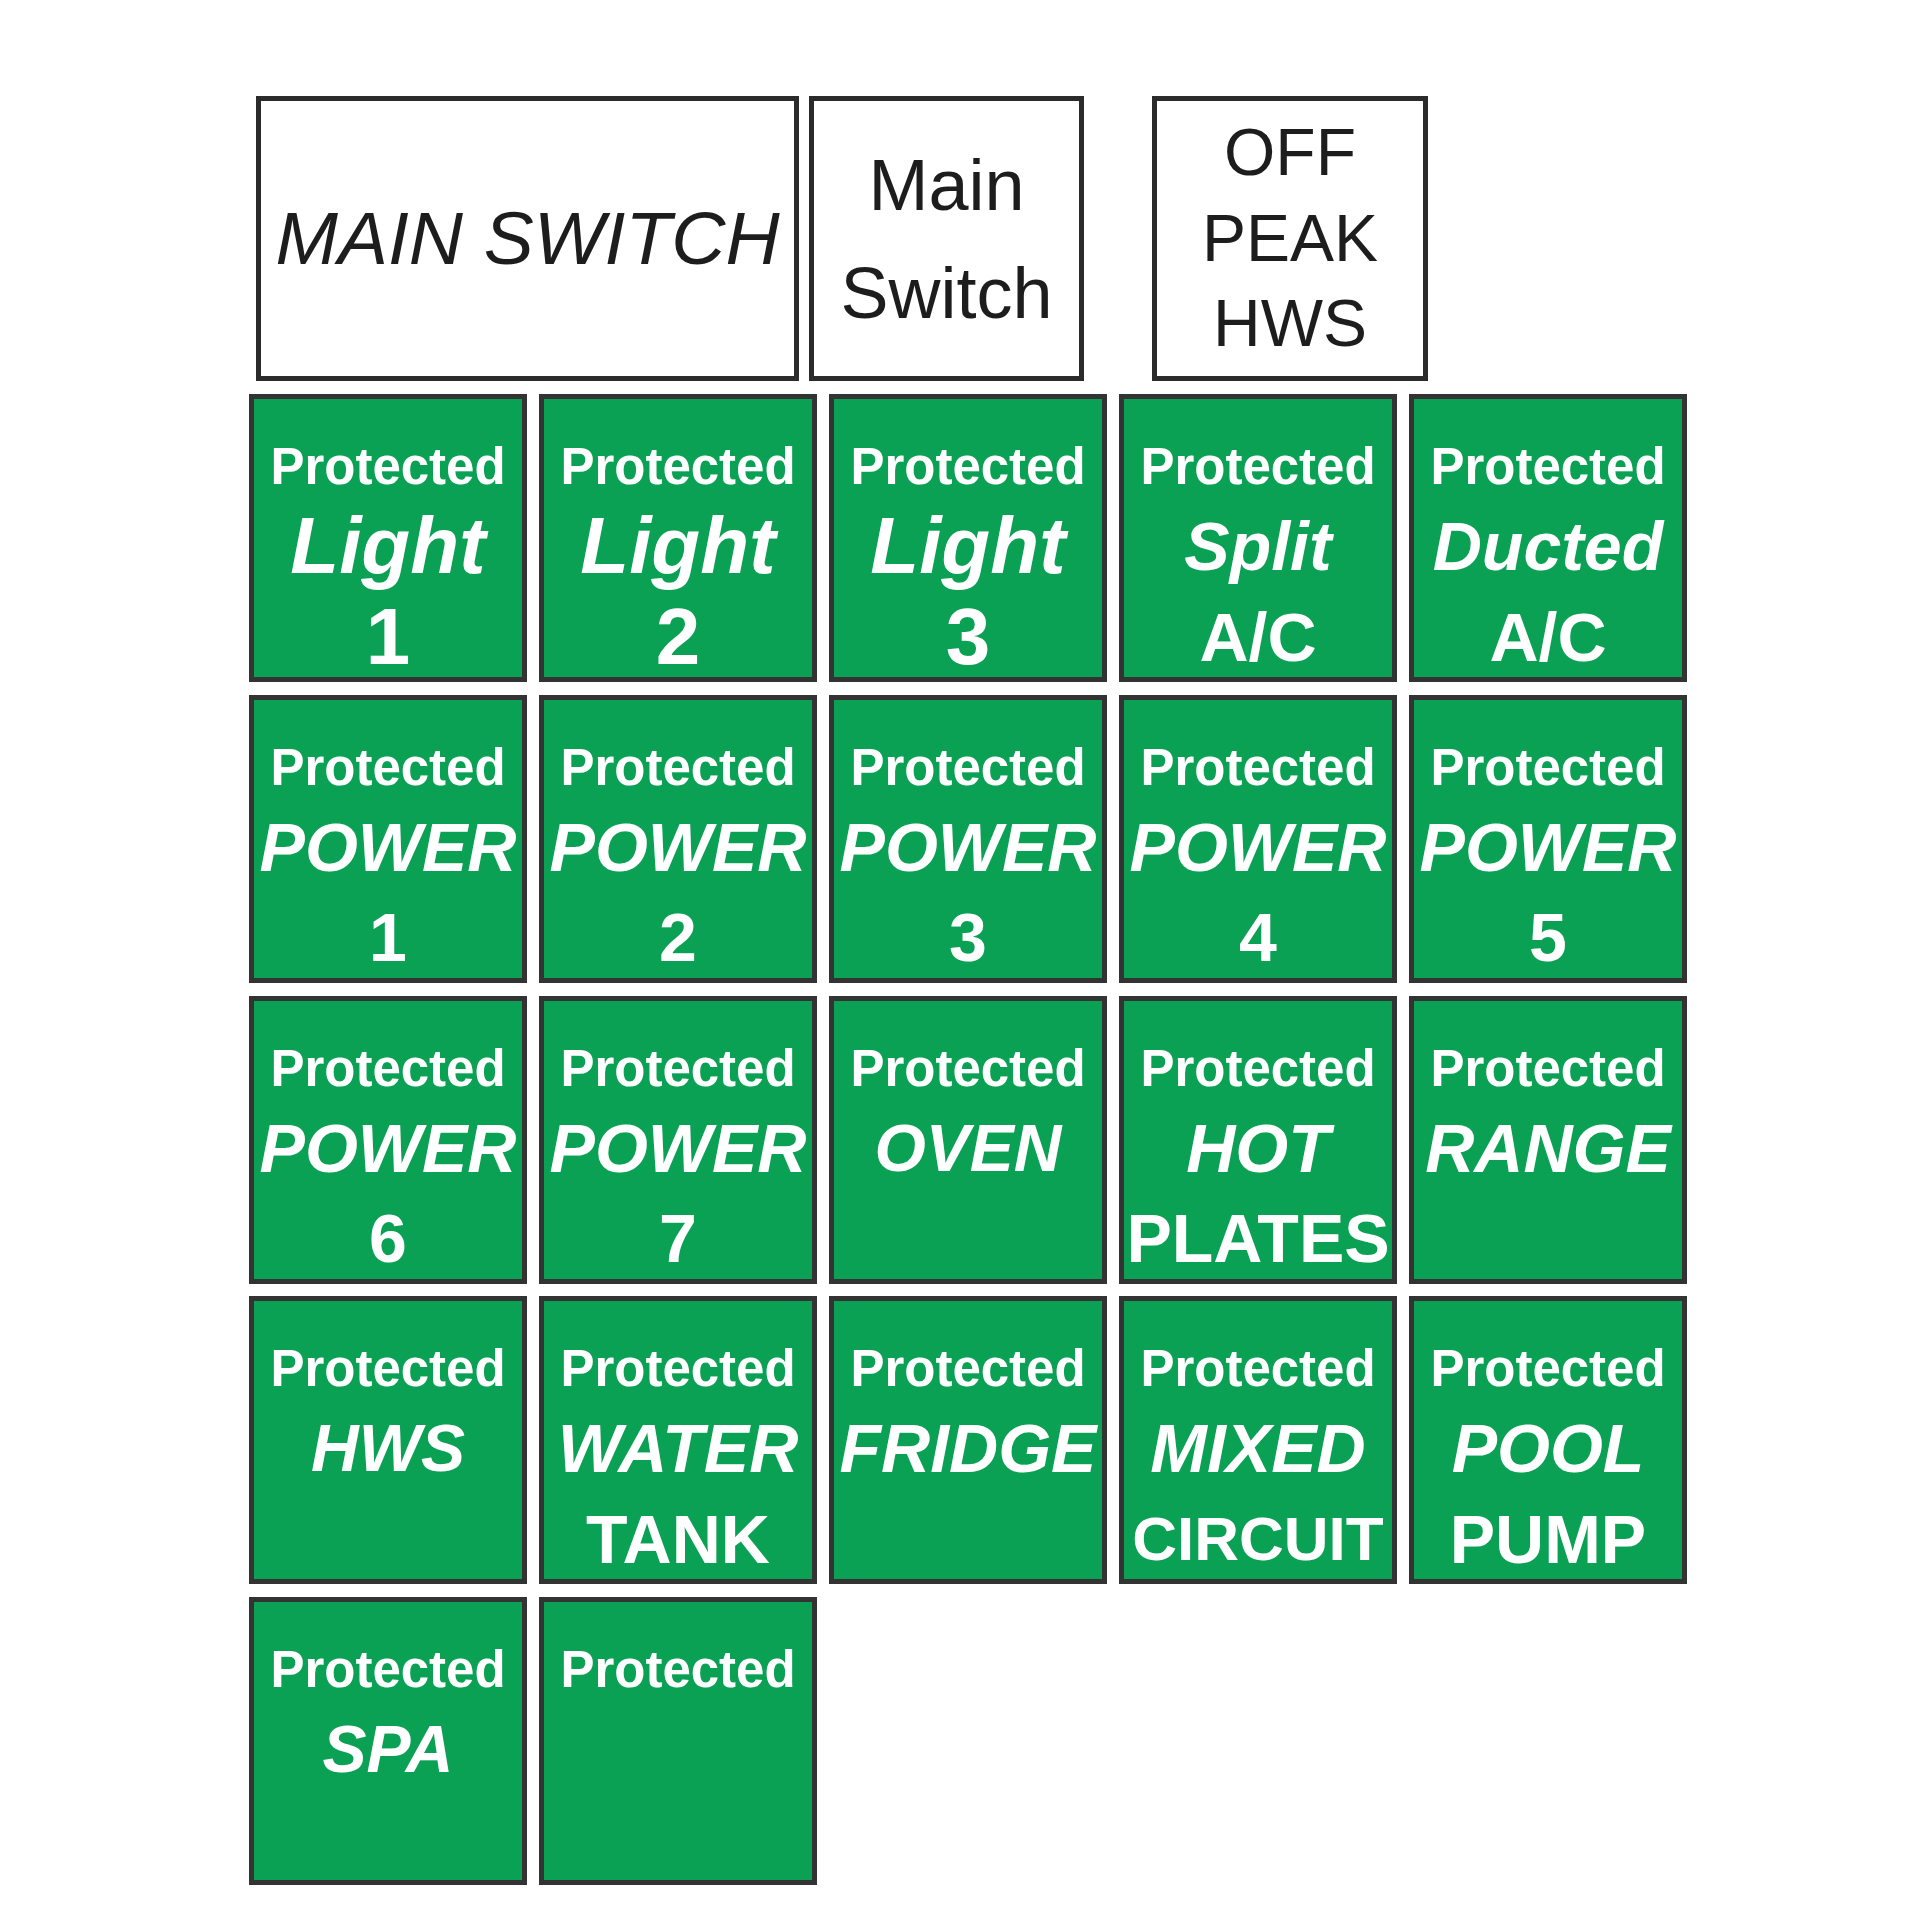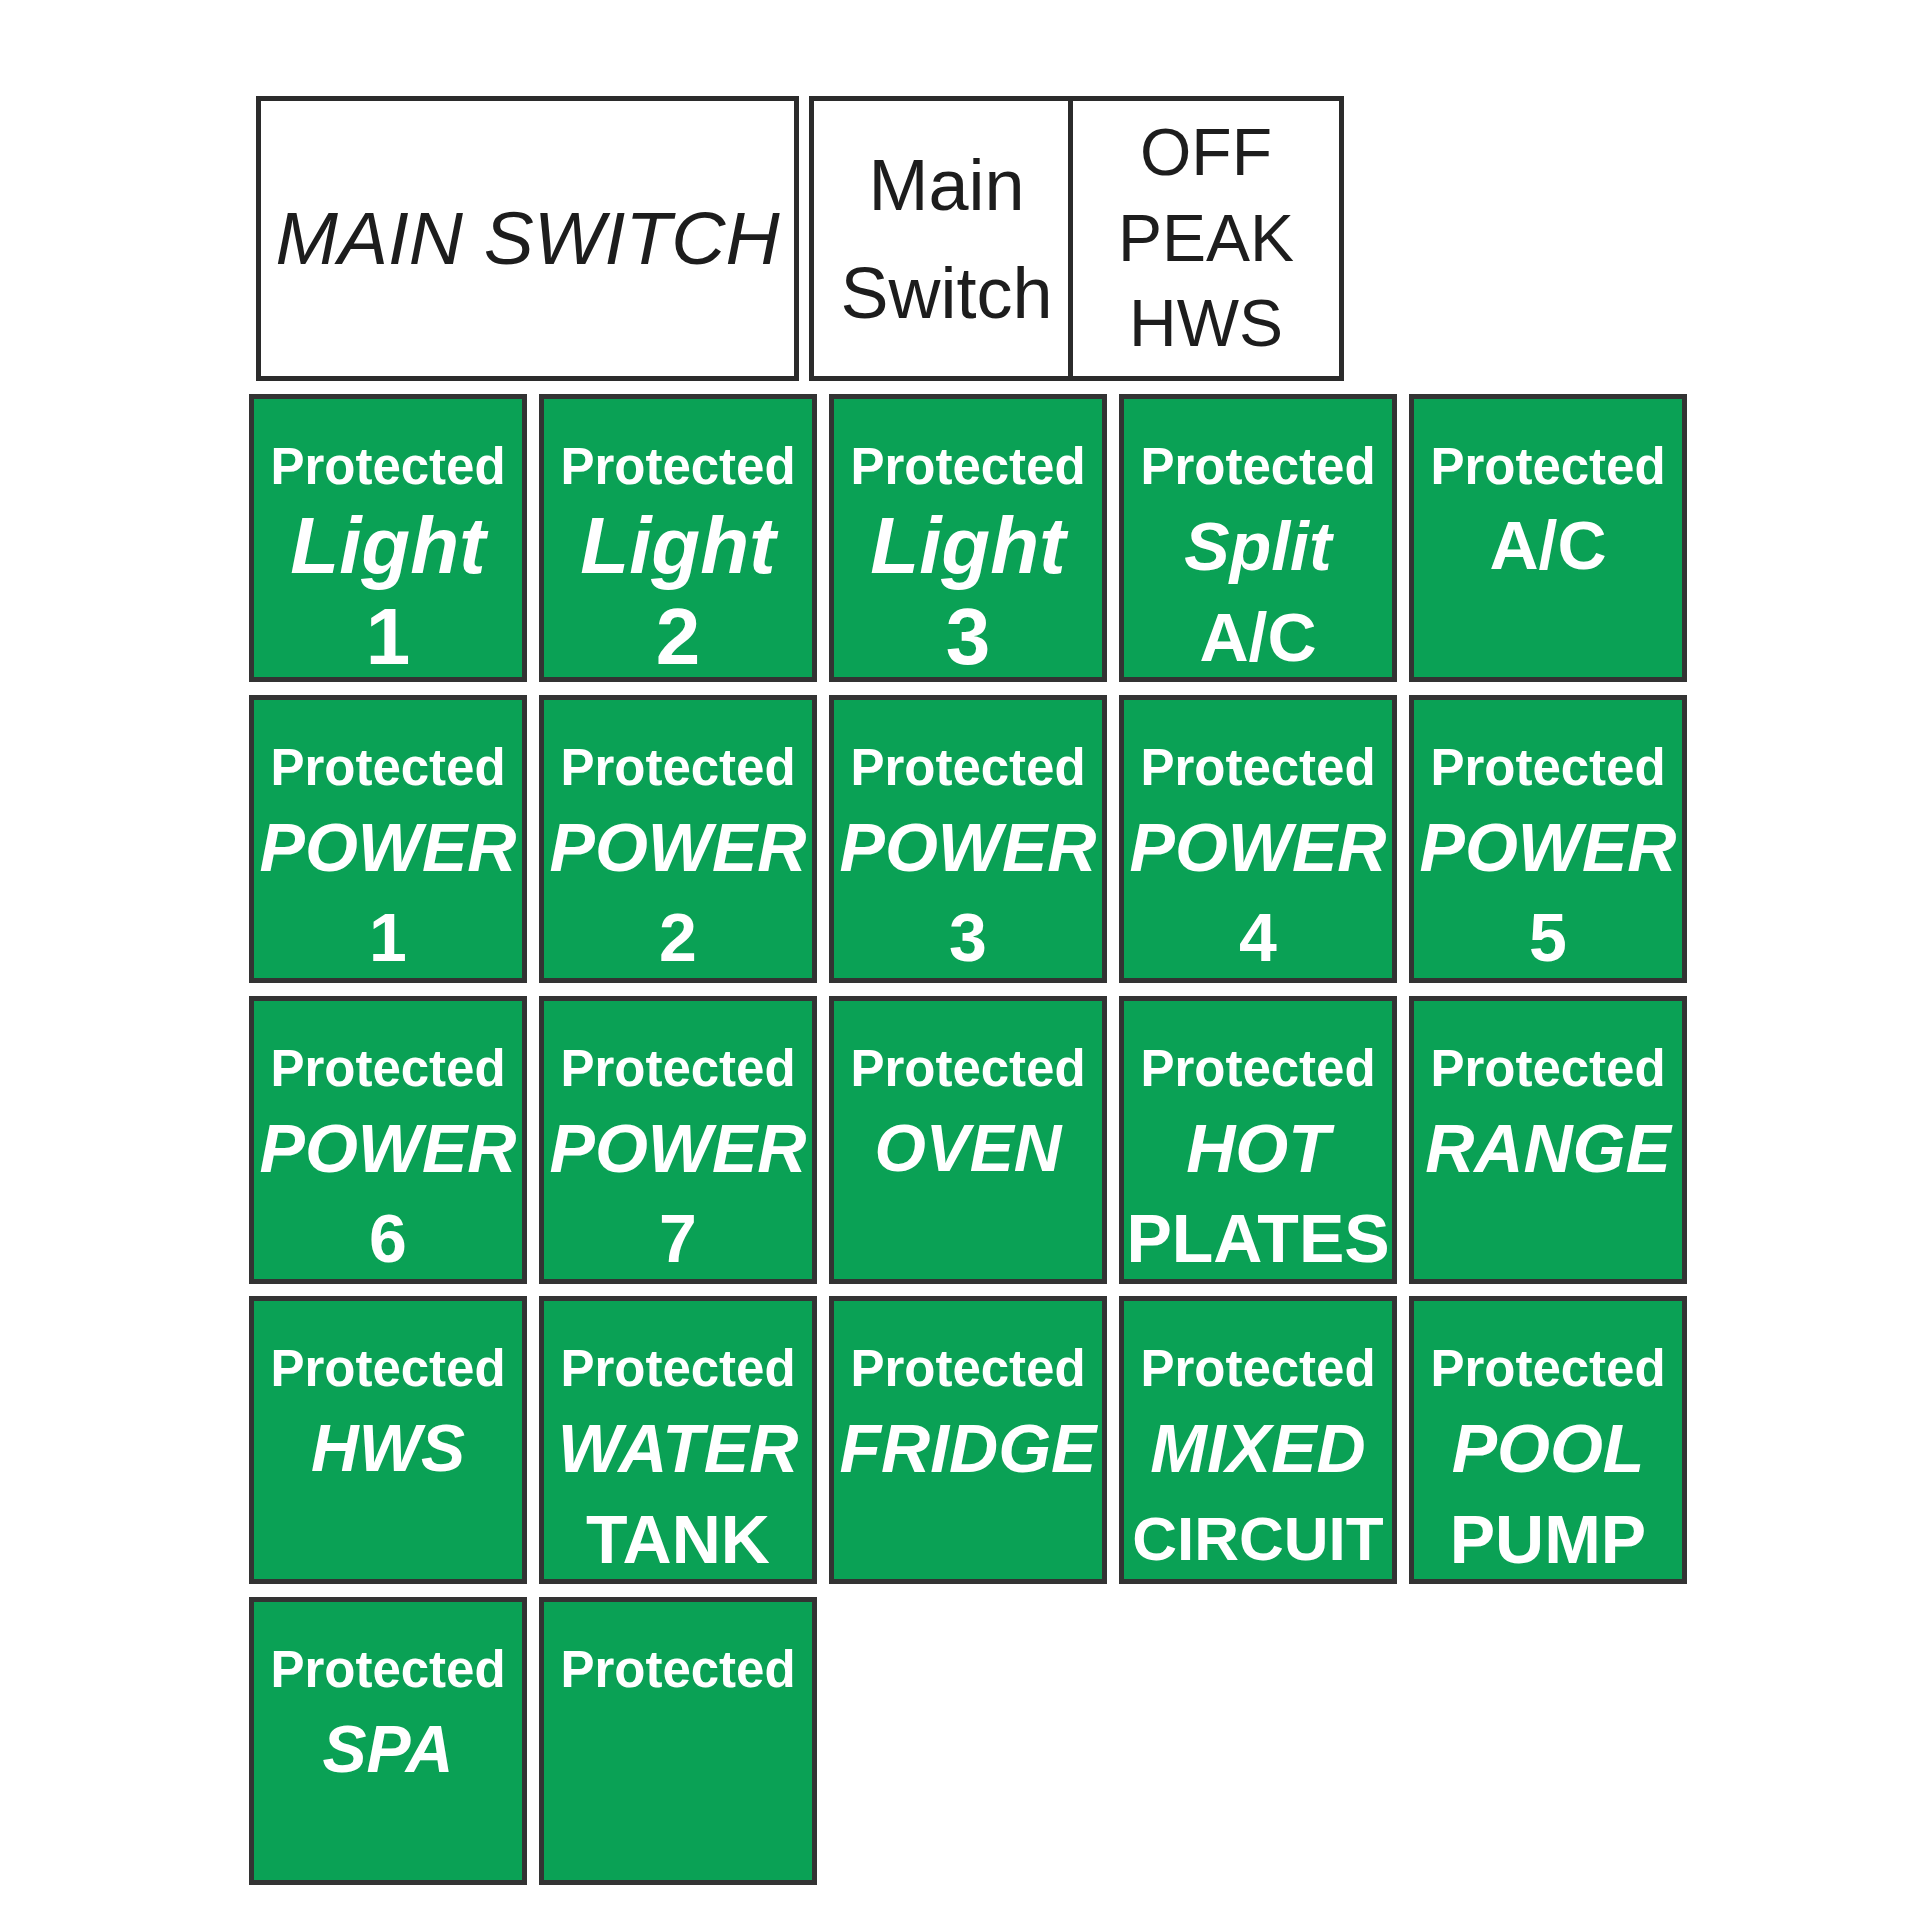--- a/index.html
+++ b/index.html
@@ -22,21 +22,21 @@
     border: 5.1px solid #2b2b2b;
     display: flex;
     flex-direction: column;
     align-items: center;
     justify-content: center;
     text-align: center;
     color: #1d1d1d;
   }
   #box-main-switch       { left: 256px;  width: 543px; font-size: 75px; line-height: 1.1; font-style: italic; }
   #box-main-switch-small { left: 809px;  width: 275px; font-size: 72px; line-height: 1.5; }
-  #box-off-peak-hws      { left: 1068px; width: 276px; font-size: 66px; line-height: 1.3; }
+  #box-off-peak-hws      { left: 1152px; width: 276px; font-size: 66px; line-height: 1.3; }
 
   
   .grid {
     position: absolute;
     left: 249px;
     top: 394px;
     display: grid;
     grid-template-columns: repeat(5, 278px);
     grid-auto-rows: 288px;
     column-gap: 12px;
@@ -106,20 +106,21 @@
     </div>
 
     <div class="cell">
       <div class="l1">Protected</div>
       <div class="l2">Split</div>
       <div class="l3">A/C</div>
     </div>
 
     <div class="cell">
       <div class="l1">Protected</div>
+      <div class="l2">Ducted</div>
       <div class="l3">A/C</div>
     </div>
 
     <div class="cell">
       <div class="l1">Protected</div>
       <div class="l2">POWER</div>
       <div class="l3">1</div>
     </div>
 
     <div class="cell">

